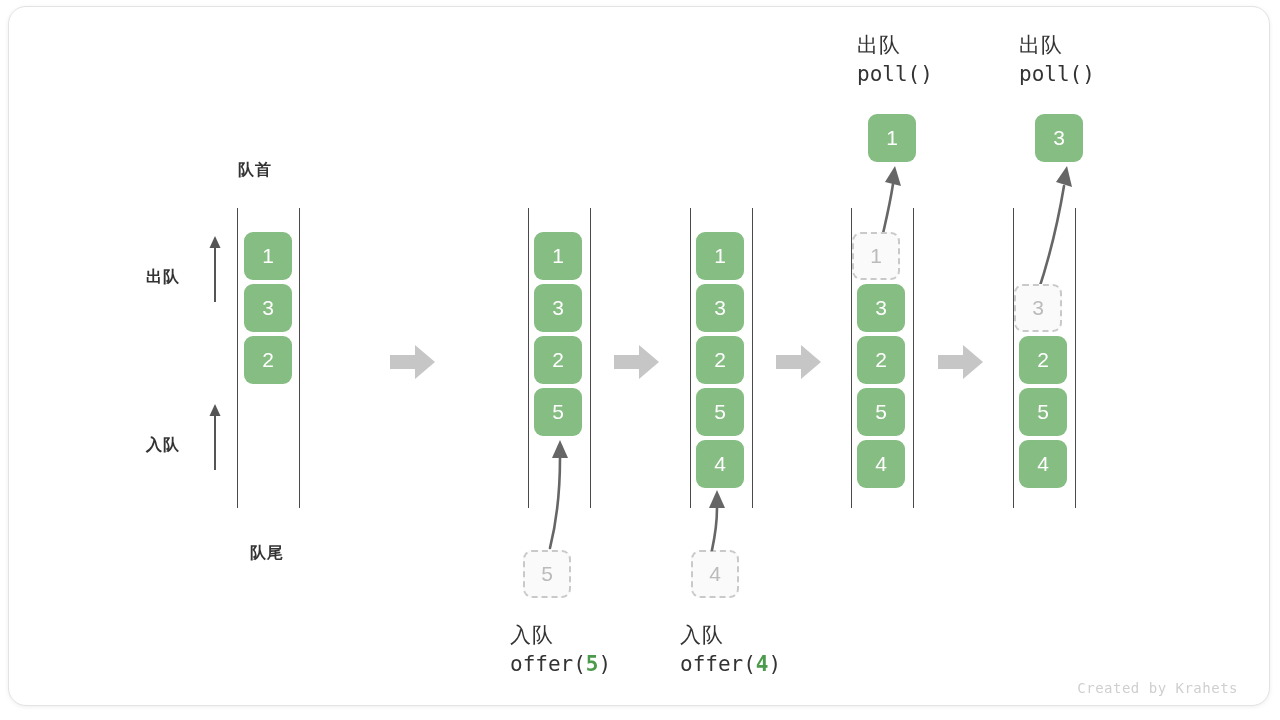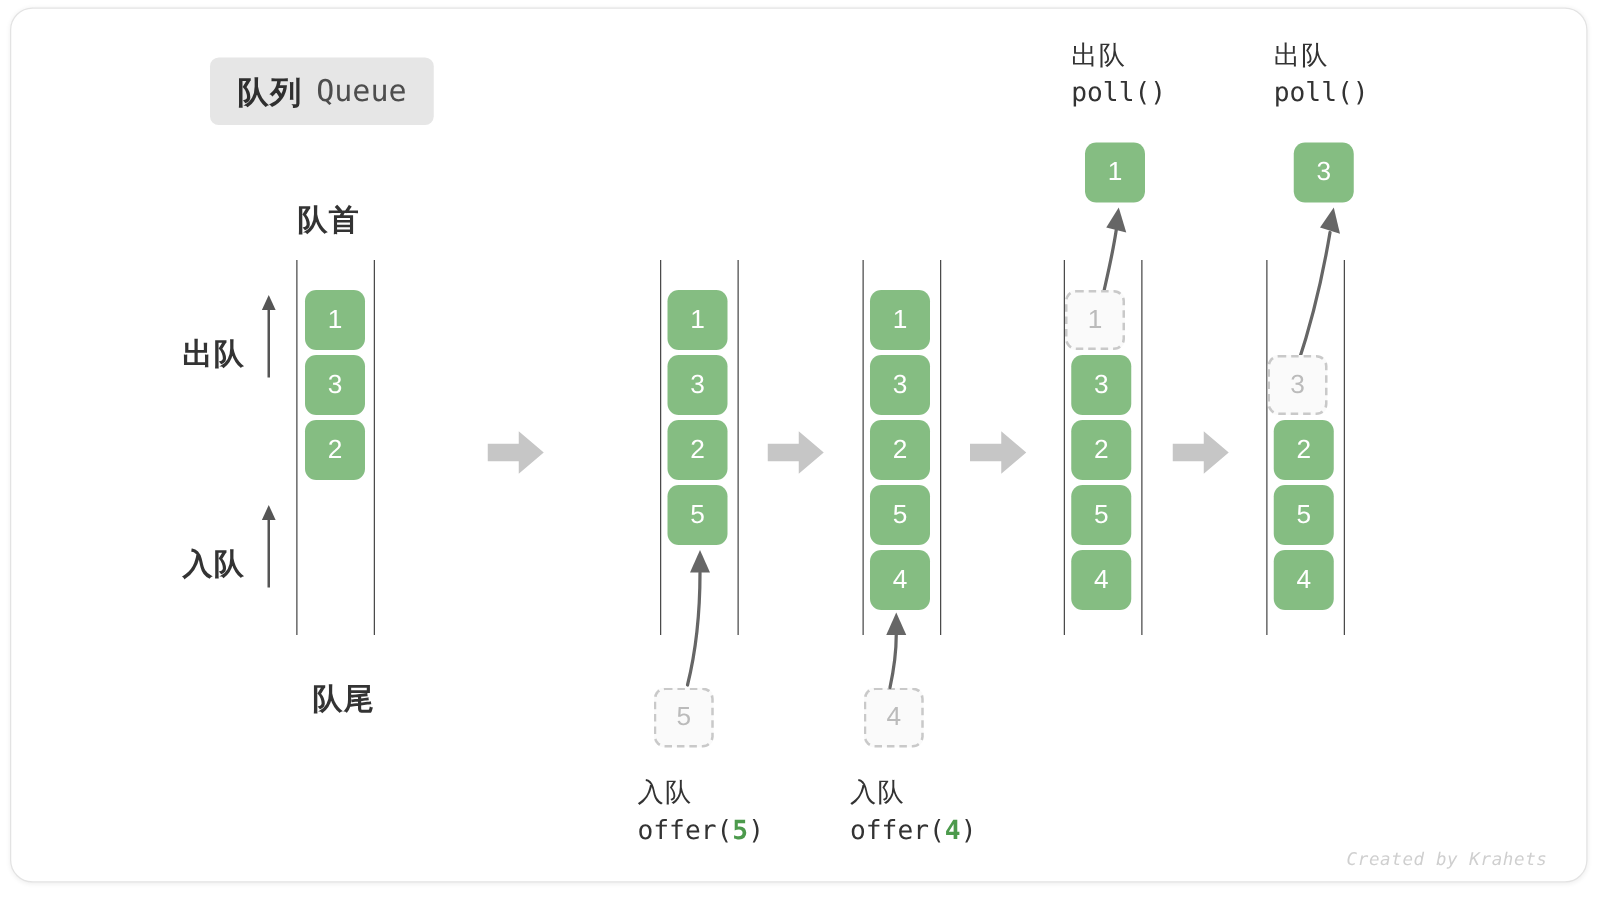--- a/index.html
+++ b/index.html
@@ -55,21 +55,21 @@
   }
   .title-en {
     font-family: "DejaVu Sans Mono", "Liberation Mono", monospace;
     font-size: 24px;
     color: #4d4d4d;
   }
 
   
   .cn-bold {
     position: absolute;
-    font-size: 24px;
+    font-size: 16px;
     font-weight: bold;
     color: #333333;
     white-space: nowrap;
     letter-spacing: 1px;
   }
 
   .op-label {
     position: absolute;
     white-space: nowrap;
     text-align: left;
@@ -143,34 +143,29 @@
 
   
   .watermark {
     position: absolute;
     right: 42px;
     bottom: 24px;
     font-family: "DejaVu Sans Mono", "Liberation Mono", monospace;
     font-size: 14px;
     color: #cfcfcf;
     letter-spacing: 0.5px;
-    font-style: italic;
   }
 </style>
 </head>
 <body>
 
 <div id="canvas">
 
   <div class="card-frame"></div>
 
-  <div class="title-badge">
-    <span class="title-cn">队列</span>
-    <span class="title-en">Queue</span>
-  </div>
 
   <div class="cn-bold" style="left:238px; top:160px;">队首</div>
   <div class="cn-bold" style="left:250px; top:543px;">队尾</div>
 
   <div class="cn-bold" style="left:146px; top:267px;">出队</div>
   <svg class="dir-arrow" style="left:207px; top:234px;" viewBox="0 0 16 70">
     <line x1="8" y1="68" x2="8" y2="12" stroke="#555555" stroke-width="2"></line>
     <polygon points="8,2 2.5,14 13.5,14" fill="#555555"></polygon>
   </svg>
 

